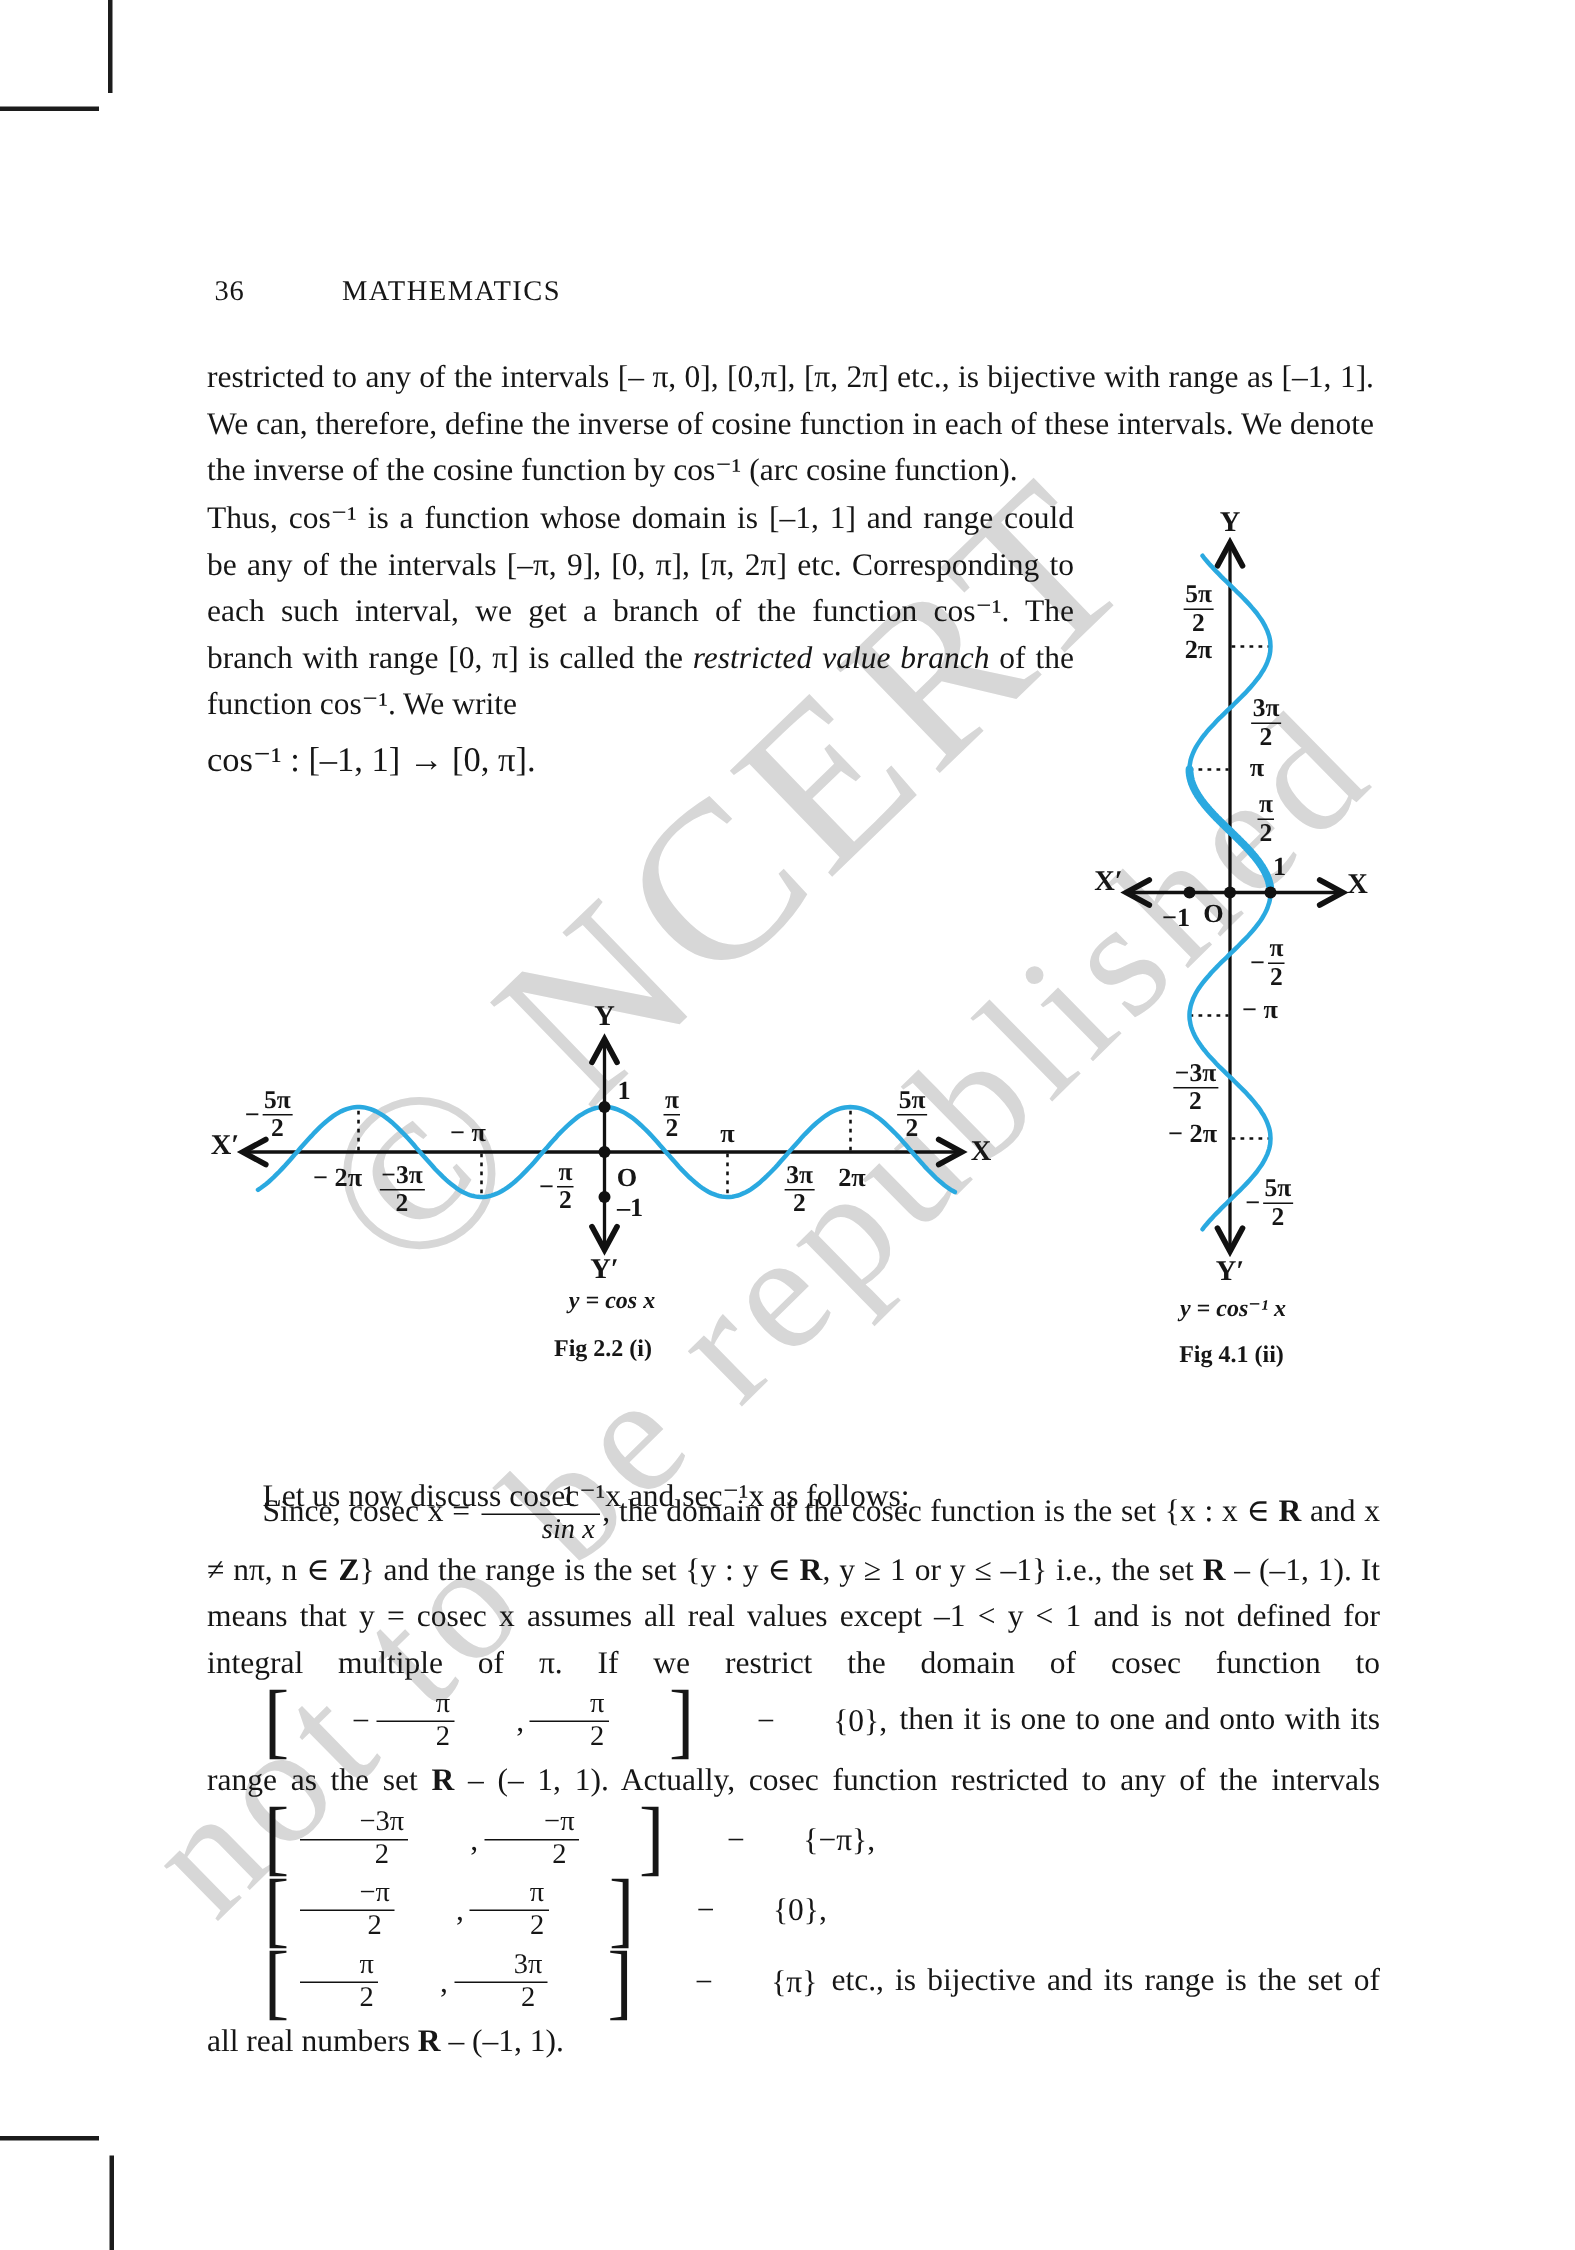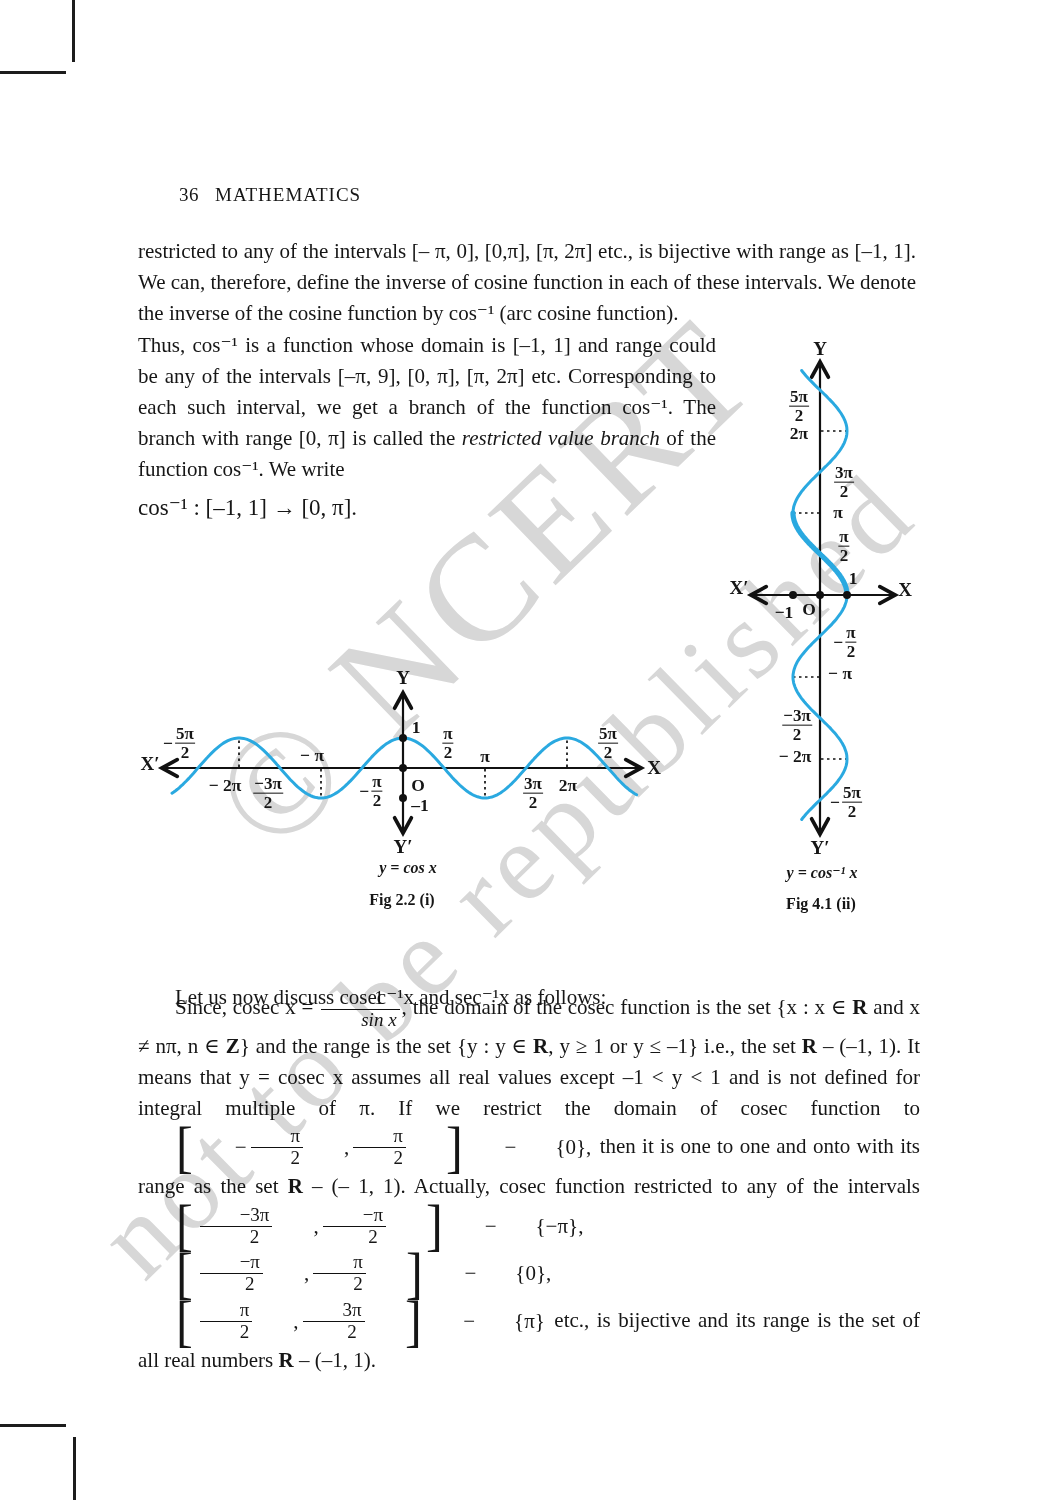--- a/index.html
+++ b/index.html
@@ -46,22 +46,22 @@
 <div class="page">
 
   <div class="crop" style="left:72px;top:0;width:3px;height:62px;"></div>
   <div class="crop" style="left:0;top:71px;width:66px;height:3px;"></div>
   <div class="crop" style="left:0;top:1424px;width:66px;height:3px;"></div>
   <div class="crop" style="left:73px;top:1437px;width:3px;height:63px;"></div>
 
   <div class="wm wm1">© NCERT</div>
   <div class="wm wm2">not to be republished</div>
 
-  <div class="hdr" style="left:143px;margin-left:36px;">36</div>
-  <div class="hdr" style="left:215px;letter-spacing:1px;font-family:Liberation Serif, serif;">MATHEMATICS</div>
+  <div class="hdr" style="left:143px;">36</div>
+  <div class="hdr" style="left:228px;letter-spacing:1px;font-family:Liberation Serif, serif;">MATHEMATICS</div>
 
   <p class="para" style="left:138px;top:236px;width:778px;">restricted to any of the intervals [– π, 0],  [0,π], [π, 2π] etc., is bijective with range as [–1, 1]. We can, therefore, define the inverse of cosine function in each of these intervals. We denote the inverse of the cosine function by cos⁻¹ (arc cosine function).</p>
 
   <p class="para" style="left:138px;top:330px;width:578px;">
     <span>Thus, cos⁻¹ is a function whose domain is [–1, 1] and range could be any of the intervals [–π, 9], [0, π], [π, 2π] etc. Corresponding to each such interval, we get a branch of the function cos⁻¹. The branch with range [0, π] is called the </span><span class="it">restricted value branch</span><span> of the function cos⁻¹. We write</span>
   </p>
 
   <p class="formula" style="left:138px;top:494px;width:578px;">cos⁻¹ : [–1, 1] → [0, π].</p>
 
 

